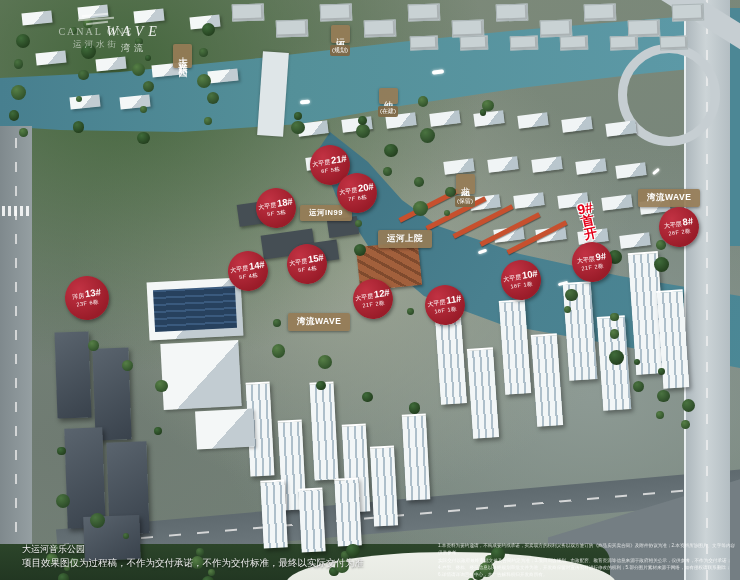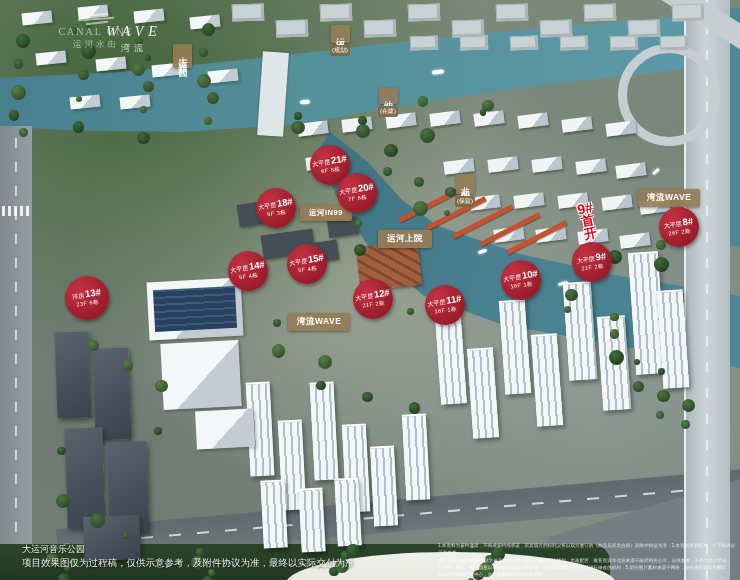--- a/index.html
+++ b/index.html
@@ -245,21 +245,21 @@
     <div class="b2">26F 2栋</div>
   </div>
 
   <div class="launch" style="left:580px;top:202px">
     <div class="l1">9#</div>
     <div class="l2">首</div>
     <div class="l2">开</div>
   </div>
 
   <div class="cap1">大运河音乐公园</div>
-  <div class="cap2">项目效果图仅为过程稿，仅供示意参考，及附件协议为准，最终以实际交付为准</div>
+  <div class="cap2">项目效果图仅为过程稿，不作为交付承诺，不作为交付标准，最终以实际交付为准</div>
   <div class="legal">
     <div>1.本资料为要约邀请，不构成要约或承诺，买卖双方的权利义务以双方签订的《商品房买卖合同》及附件协议为准；2.本资料所涉图片、文字等内容仅供参考，</div>
     <div>实际交付以政府最终审批文件及合同约定为准；3.项目周边规划、市政配套、教育资源等信息来源于政府相关公示，仅供参考，不作为交付承诺；</div>
     <div>4.户型、楼栋、楼层信息以最终规划审批文件为准，开发商保留对宣传资料进行修改的权利；5.部分图片素材来源于网络，如有侵权请联系删除；</div>
     <div>6.详情请详询营销中心，本广告解释权归开发商所有。</div>
   </div>
 <div class="deco g" style="left: 232px; top: 4px; width: 30px; height: 15px; transform: rotate(-2deg);"></div>
     <div class="deco g" style="left: 276px; top: 20px; width: 30px; height: 15px; transform: rotate(-2deg);"></div>
     <div class="deco g" style="left: 320px; top: 4px; width: 30px; height: 15px; transform: rotate(-2deg);"></div>
     <div class="deco g" style="left: 364px; top: 20px; width: 30px; height: 15px; transform: rotate(-2deg);"></div>

